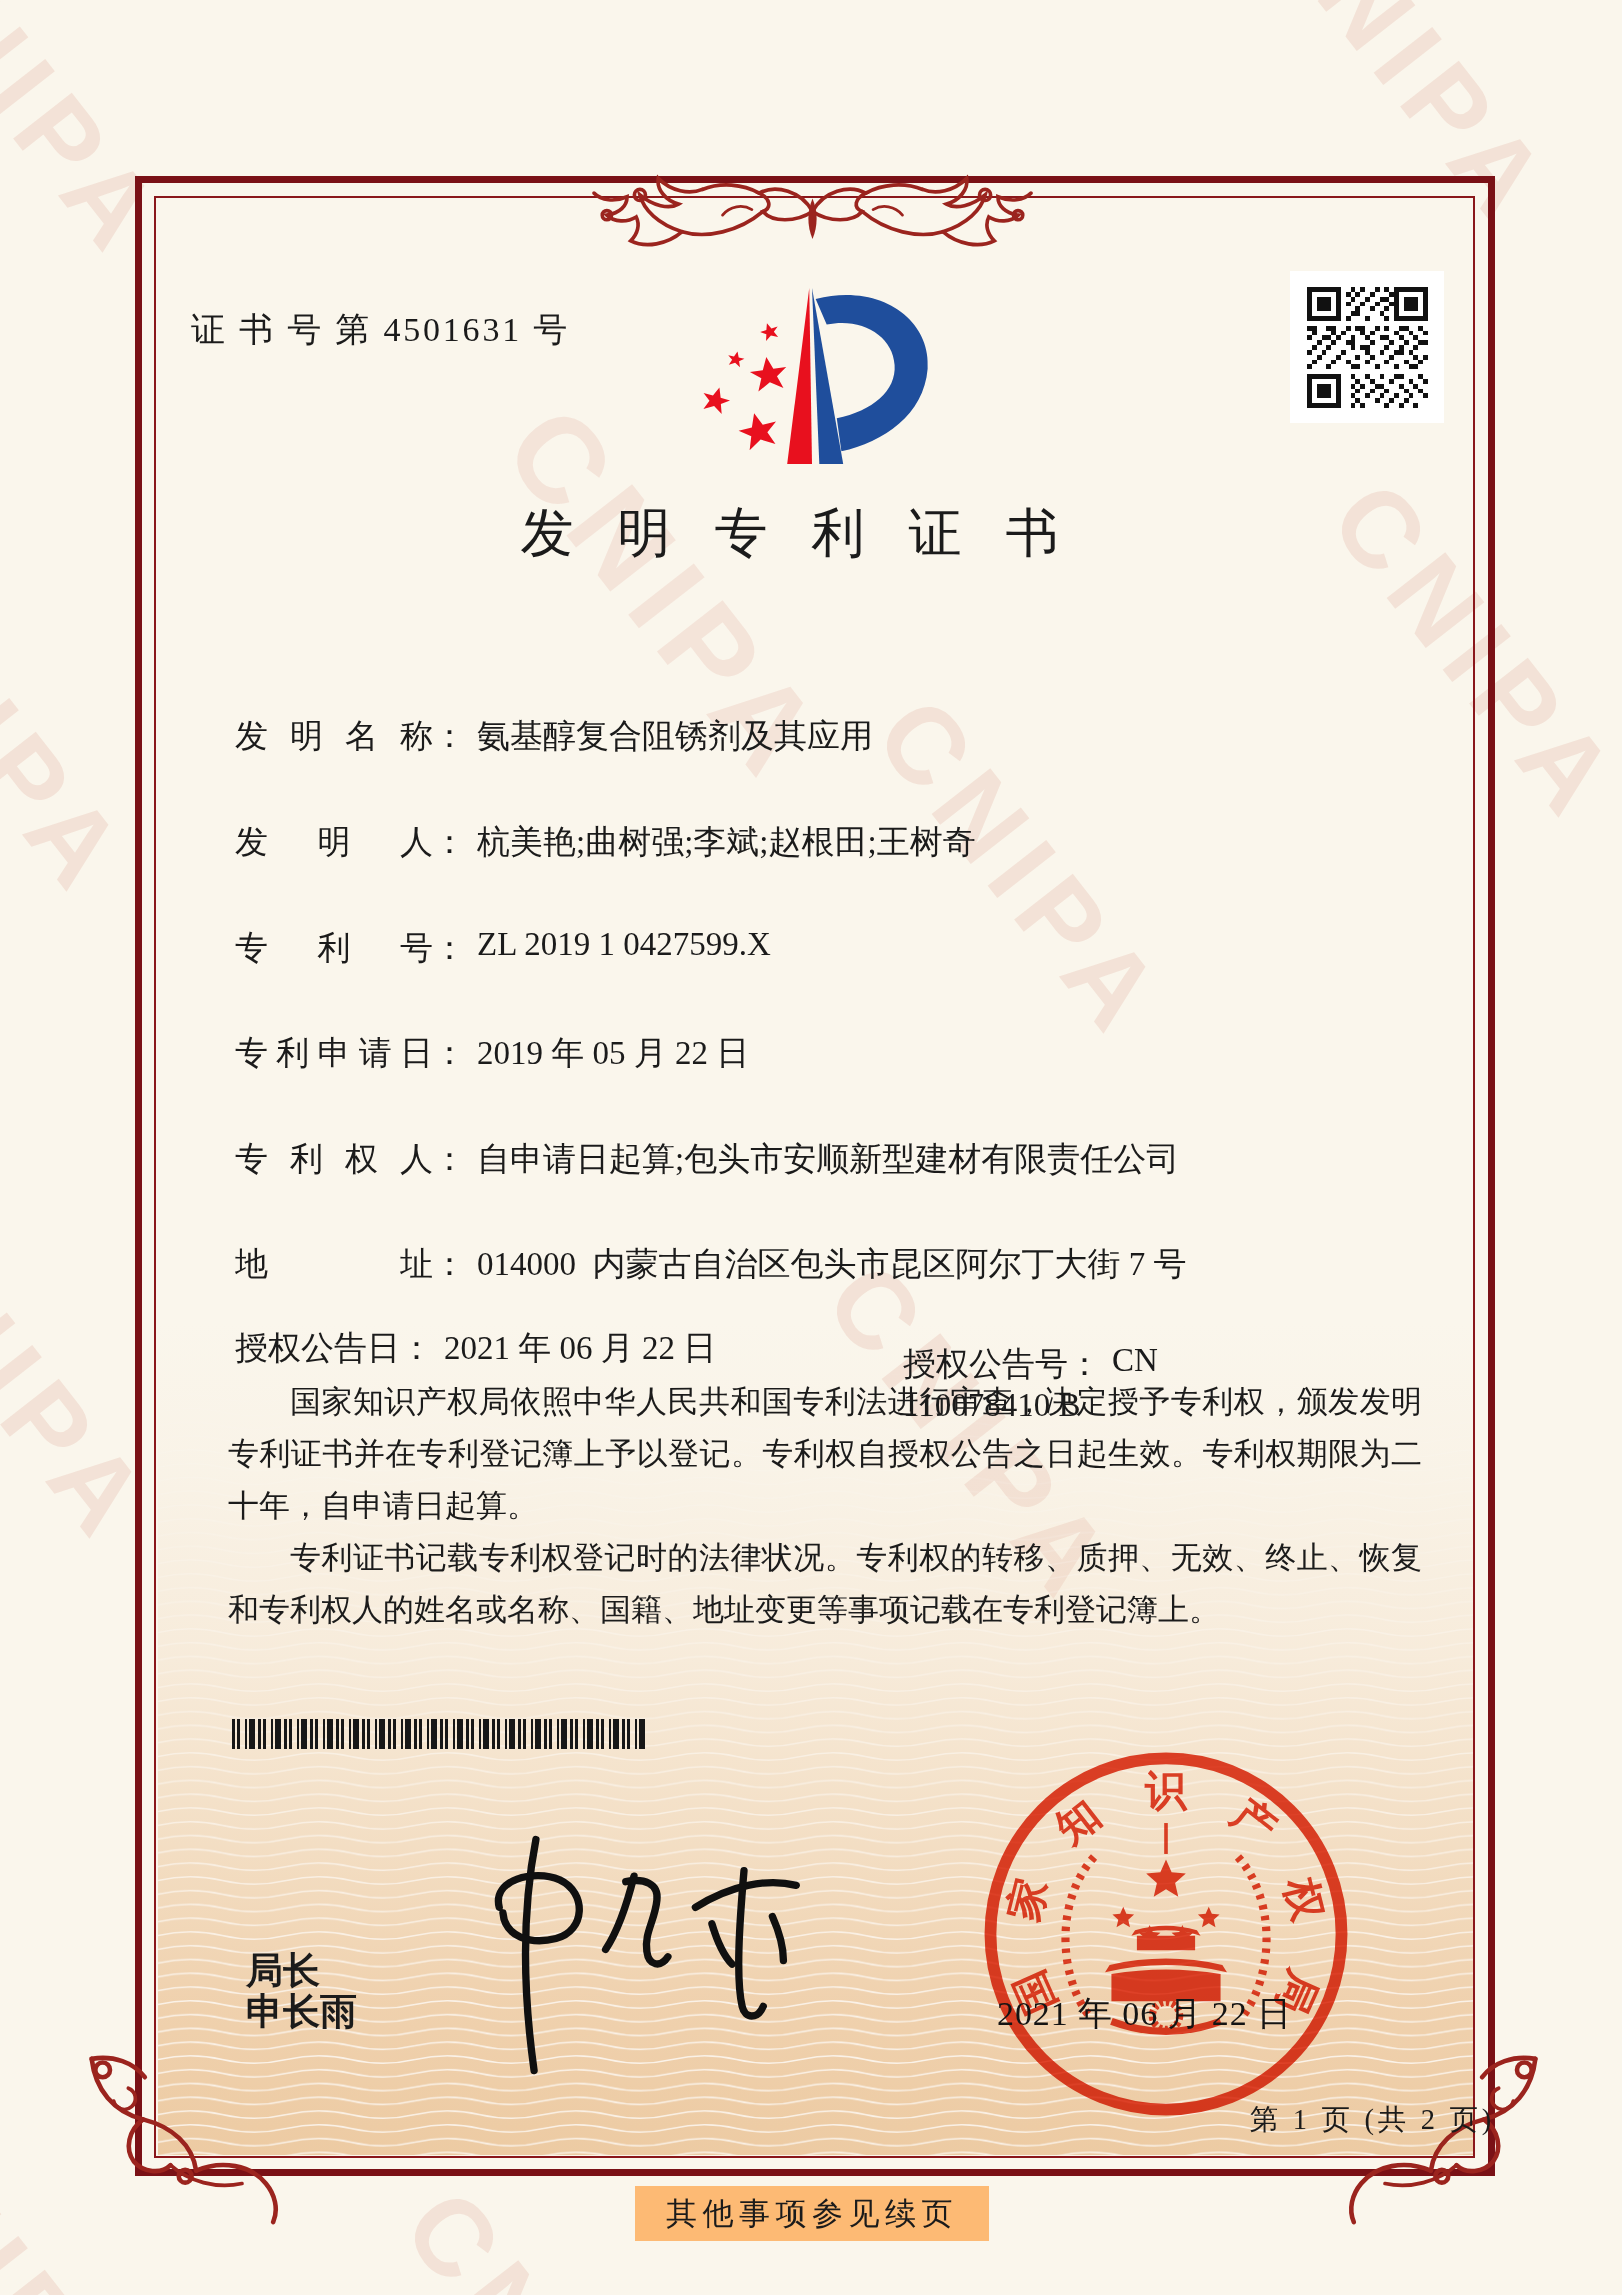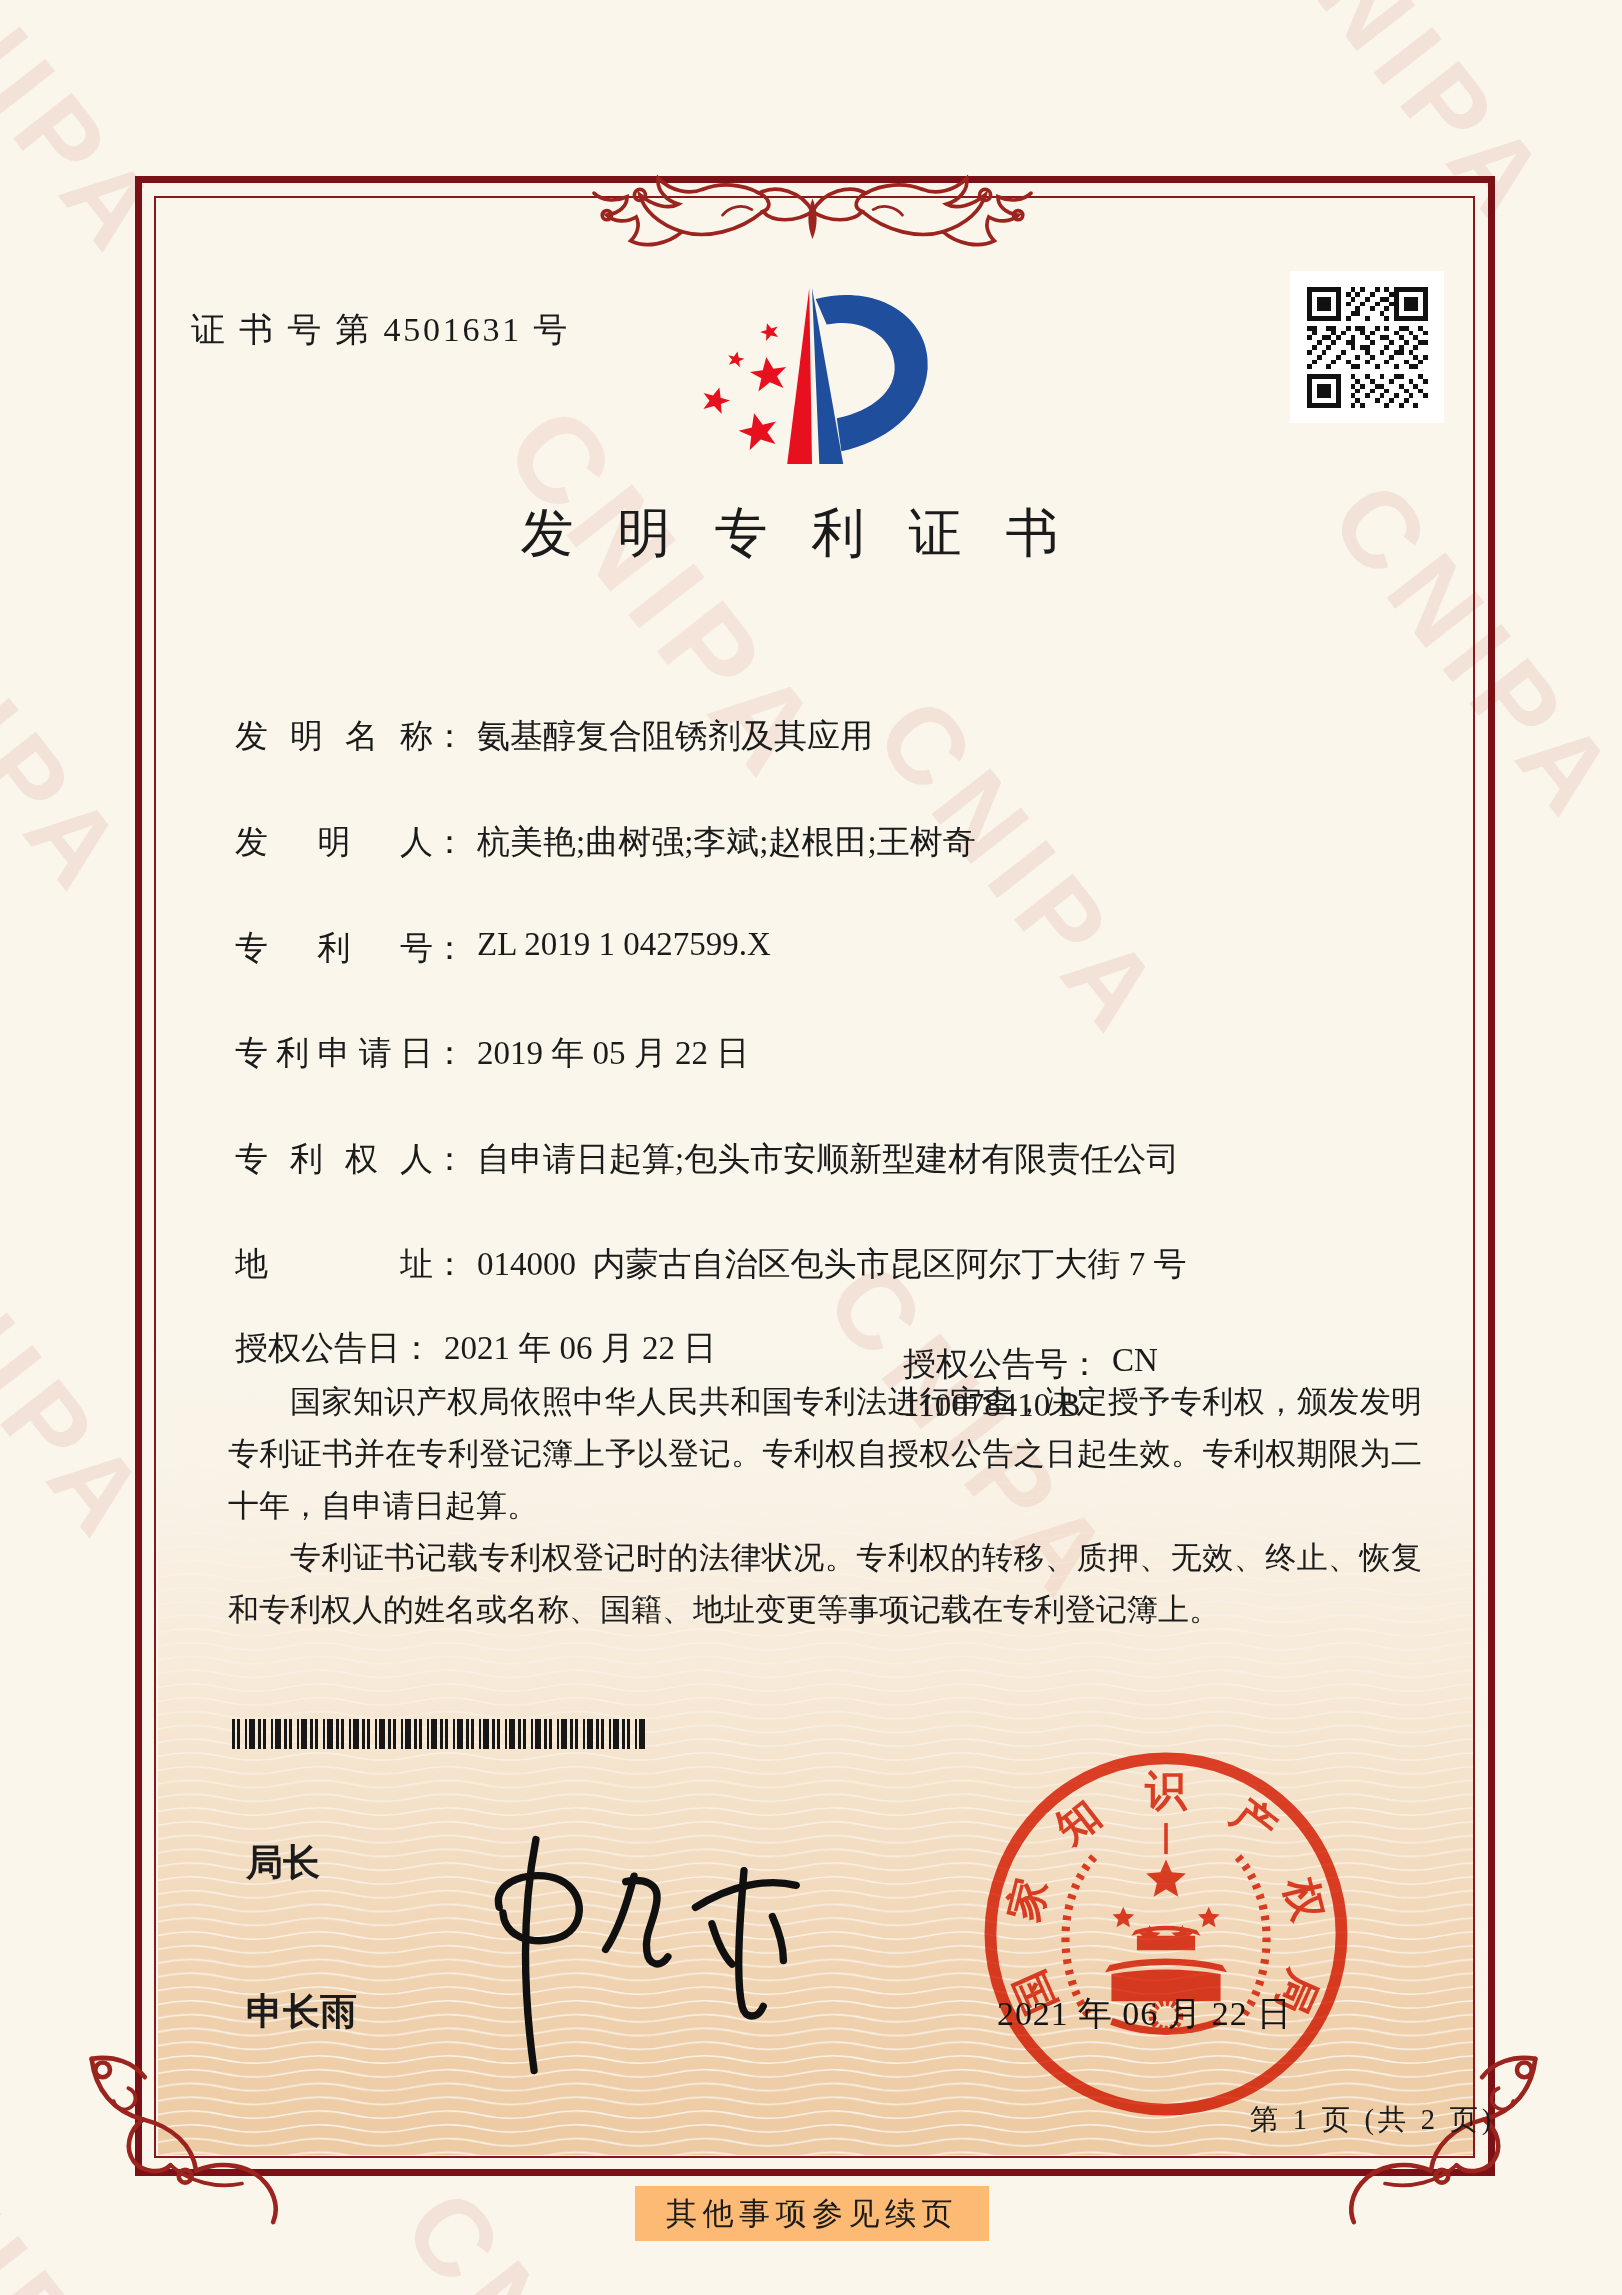--- a/index.html
+++ b/index.html
@@ -40,21 +40,21 @@
   .grant2{position:absolute;left:668px;top:16px;}
   
   .body-text{position:absolute;left:228px;top:1376px;width:1194px;font-size:31px;
       line-height:52px;text-align:justify;z-index:5;}
   .body-text p{margin:0;text-indent:2em;}
   
   .barcode{position:absolute;left:232px;top:1719px;width:415px;height:30px;z-index:5;
       background:repeating-linear-gradient(90deg,#171717 0 2.8px,transparent 2.8px 4.6px,
       #171717 4.6px 8.3px,transparent 8.3px 13px,#171717 13px 14.7px,transparent 14.7px 17.4px,
       #171717 17.4px 23px,transparent 23px 26px);}
-  .officer-title{position:absolute;left:246px;top:1838px;font-size:37px;
+  .officer-title{position:absolute;left:246px;top:1946px;font-size:37px;
       font-family:"Liberation Sans","DejaVu Sans",sans-serif;font-weight:600;z-index:5;}
   .officer-name{position:absolute;left:246px;top:1987px;font-size:37px;
       font-family:"Liberation Sans","DejaVu Sans",sans-serif;font-weight:600;z-index:5;}
   .signature{position:absolute;left:464px;top:1823px;z-index:6;}
   .seal{position:absolute;left:975px;top:1743px;width:382px;height:382px;z-index:6;
       mix-blend-mode:multiply;opacity:.95;}
   .seal-date{position:absolute;left:997px;top:1991px;width:349px;font-size:34px;
       white-space:pre;letter-spacing:0.9px;color:#141414;z-index:7;}
   .page-footer{position:absolute;left:135px;width:1360px;top:2101px;text-align:right;
       font-size:28.5px;letter-spacing:3.7px;z-index:5;}

